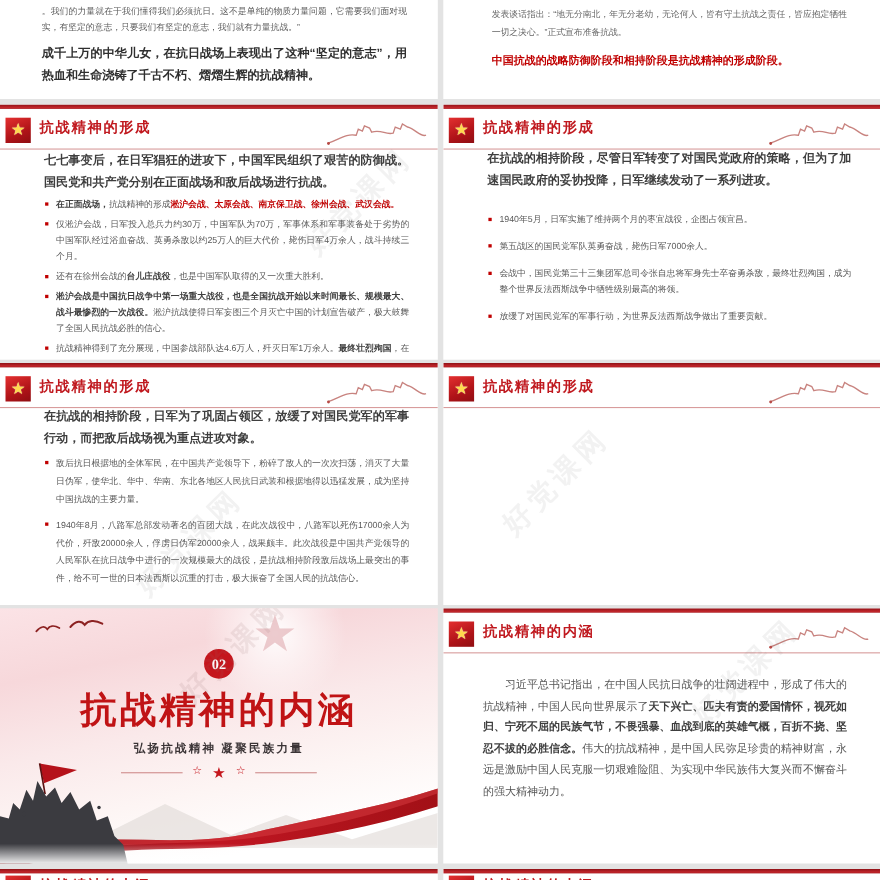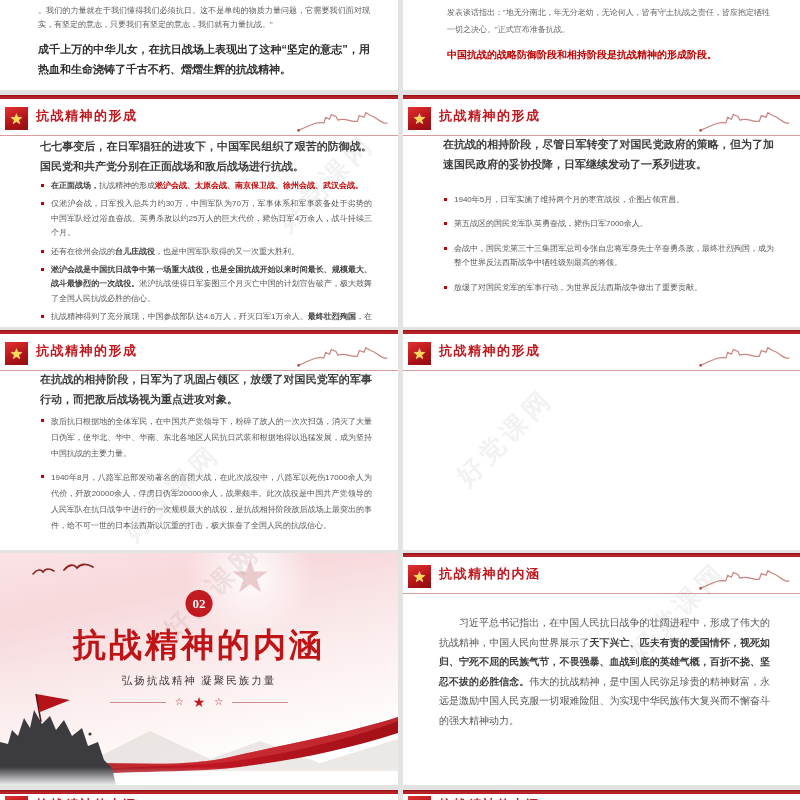--- a/index.html
+++ b/index.html
@@ -73,21 +73,21 @@
     display:flex;align-items:center;justify-content:center;}
   .emblem span{font-size:46px;color:#dfabaf;opacity:.6;}
   .birds{position:absolute;left:30px;top:8px;width:72px;height:22px;}
   .num-circle{position:absolute;left:50%;transform:translateX(-50%);top:37px;width:27px;height:27px;
     border-radius:50%;background:#c5161d;color:#ffffff;font-family:"Liberation Serif","DejaVu Serif",serif;
     font-weight:bold;font-size:13px;display:flex;align-items:center;justify-content:center;}
   .cover-title{position:absolute;top:70px;left:0;width:100%;text-align:center;
     font-family:"Liberation Serif","DejaVu Serif",serif;font-weight:bold;font-size:33px;
     color:#c01315;letter-spacing:3px;}
   .cover-sub{position:absolute;top:121px;left:0;width:100%;text-align:center;
-    font-family:"Liberation Serif","DejaVu Serif",serif;font-weight:normal;font-size:10.5px;
+    font-family:"Liberation Serif","DejaVu Serif",serif;font-weight:bold;font-size:10.5px;
     color:#3b3436;letter-spacing:2px;}
   .star-divider{position:absolute;top:142px;left:0;width:100%;display:flex;align-items:center;
     justify-content:center;gap:9px;color:#c5161d;}
   .sd-line{width:56px;height:1px;background:#cf8d8d;}
   .sd-star.small{font-size:10px;line-height:1;}
   .sd-star.big{font-size:14px;line-height:1;}
   .mountains{position:absolute;left:0;bottom:14px;width:398px;height:60px;opacity:.65;}
   .ribbon{position:absolute;left:0;bottom:0;width:398px;height:80px;}
   .statue{position:absolute;left:0;bottom:0;width:120px;height:95px;}
   .cover-fade{position:absolute;left:0;bottom:0;width:100%;height:18px;

